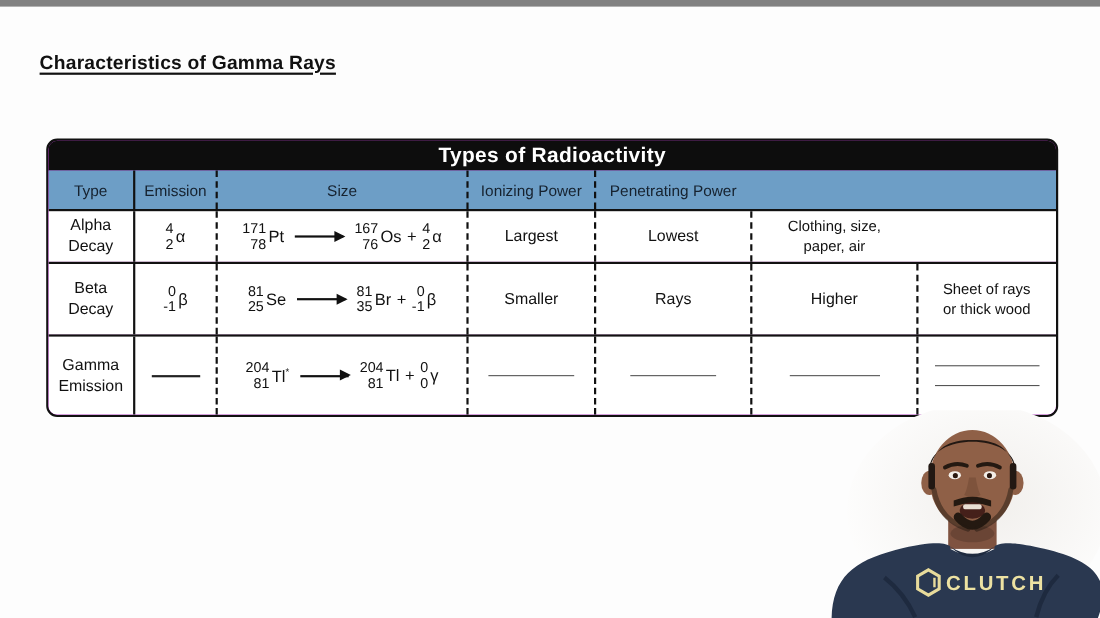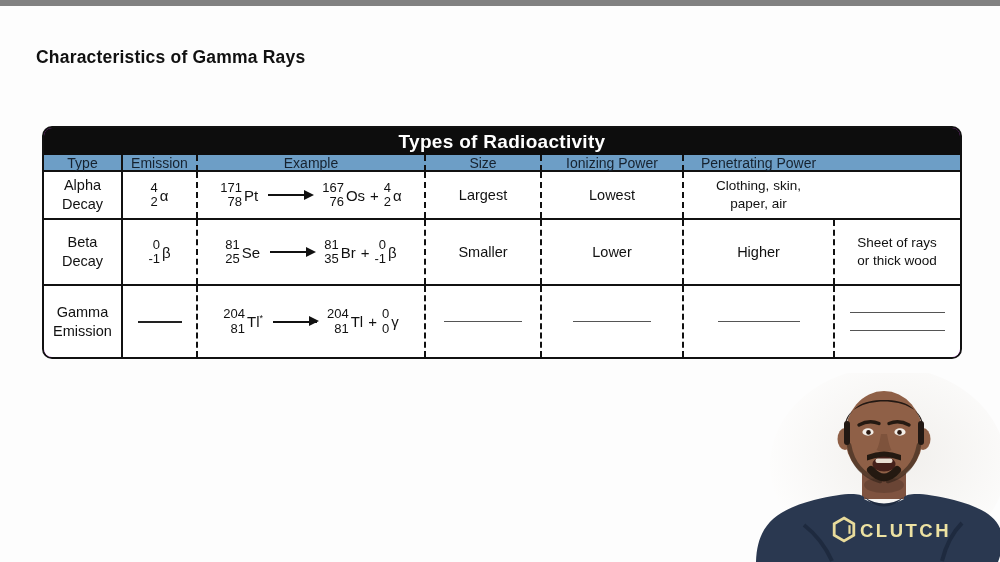--- a/index.html
+++ b/index.html
@@ -9,33 +9,33 @@
     --border:#111111;
     --shirt-navy:#2A3850;
     --logo-gold:#E8DB9B;
   }
   *{box-sizing:border-box;margin:0;padding:0}
   html,body{width:1000px;height:562px;overflow:hidden;background:#fff;
     font-family:"Liberation Sans", sans-serif;color:#111}
   .stage{position:relative;width:1000px;height:562px;background:#fdfdfd}
   .topbar{position:absolute;top:0;left:0;width:100%;height:6px;background:var(--top-bar)}
   h1.title{position:absolute;left:36px;top:47px;font-size:17.5px;font-weight:bold;
-    text-decoration-thickness:2px;text-underline-offset:3px;letter-spacing:.2px}
+    text-decoration:underline;text-decoration-thickness:2px;text-underline-offset:3px;letter-spacing:.2px}
   .bullet{position:absolute;left:36px;top:85px;font-size:16.5px;white-space:nowrap}
   .bullet .dot{margin-right:9px;font-size:14px;vertical-align:1px}
   .blank{display:inline-block;height:.95em;border-bottom:1.6px solid #222;margin:0 4px;vertical-align:baseline}
 
   .tablebox{position:absolute;left:42px;top:126px;width:920px;border:2.5px solid var(--border);
     border-radius:10px;overflow:hidden;background:#d946ef}
   .ttitle{background:var(--table-title-bg);color:#fff;font-weight:bold;font-size:19px;
     text-align:center;height:27px;line-height:27px;letter-spacing:.3px}
   .row{display:grid;grid-template-columns:77px 75px 228px 116px 142px 151px 126px}
   .row > *:nth-child(2){border-left:2px solid var(--border)}
   .row > *:nth-child(n+3){border-left:2px dashed var(--border)}
-  .thead{background:var(--table-header-bg);height:15px}
+  .thead{background:var(--table-header-bg);height:35px}
   .hcell{display:flex;align-items:center;justify-content:center;font-size:14px;color:#16222f}
   .row.body{border-top:2px solid var(--border);background:#fff}
   .r0{height:48px}.r1{height:66px}.r2{height:73px}
   .cell{display:flex;align-items:center;justify-content:center;gap:6px;font-size:14.5px;text-align:center}
   .type-cell{flex-direction:column;gap:0;line-height:1.3}
   .shield{flex-direction:column;gap:0;line-height:1.35;font-size:13.5px;padding:0 4px}
   .eq{gap:7px}
   .nuc{display:inline-flex;align-items:center}
   .nums{display:flex;flex-direction:column;align-items:flex-end;font-size:13px;line-height:1.08}
   .sym{font-size:15px;margin-left:2px}
@@ -58,21 +58,20 @@
   <div class="topbar"></div>
 
   <h1 class="title">Characteristics of Gamma Rays</h1>
 
 
   <div class="tablebox">
     <div class="ttitle">Types of Radioactivity</div>
     <div class="row thead">
         <div class="hcell">Type</div>
         <div class="hcell">Emission</div>
-        <div class="hcell">Example</div>
         <div class="hcell">Size</div>
         <div class="hcell">Ionizing Power</div>
         <div class="hcell">Penetrating Power</div>
       </div>
     <div>
         <div class="row body r0">
           <div class="cell type-cell">
             <span>Alpha</span>
             <span>Decay</span>
           </div>
@@ -110,21 +109,21 @@
               <span class="sym">α</span>
             </span>
           </div>
           <div class="cell cell-size">
             <span>Largest</span>
           </div>
           <div class="cell cell-penetrating">
             <span>Lowest</span>
           </div>
           <div class="cell shield">
-            <span>Clothing, skin,</span>
+            <span>Clothing, size,</span>
             <span>paper, air</span>
           </div>
         </div>
         <div class="row body r1">
           <div class="cell type-cell">
             <span>Beta</span>
             <span>Decay</span>
           </div>
           <div class="cell">
             <span class="nuc">
@@ -157,21 +156,21 @@
                 <span>0</span>
                 <span>-1</span>
               </span>
               <span class="sym">β</span>
             </span>
           </div>
           <div class="cell cell-size">
             <span>Smaller</span>
           </div>
           <div class="cell cell-ionizing">
-            <span>Lower</span>
+            <span>Rays</span>
           </div>
           <div class="cell cell-penetrating">
             <span>Higher</span>
           </div>
           <div class="cell shield">
             <span>Sheet of rays</span>
             <span>or thick wood</span>
           </div>
         </div>
         <div class="row body r2">

